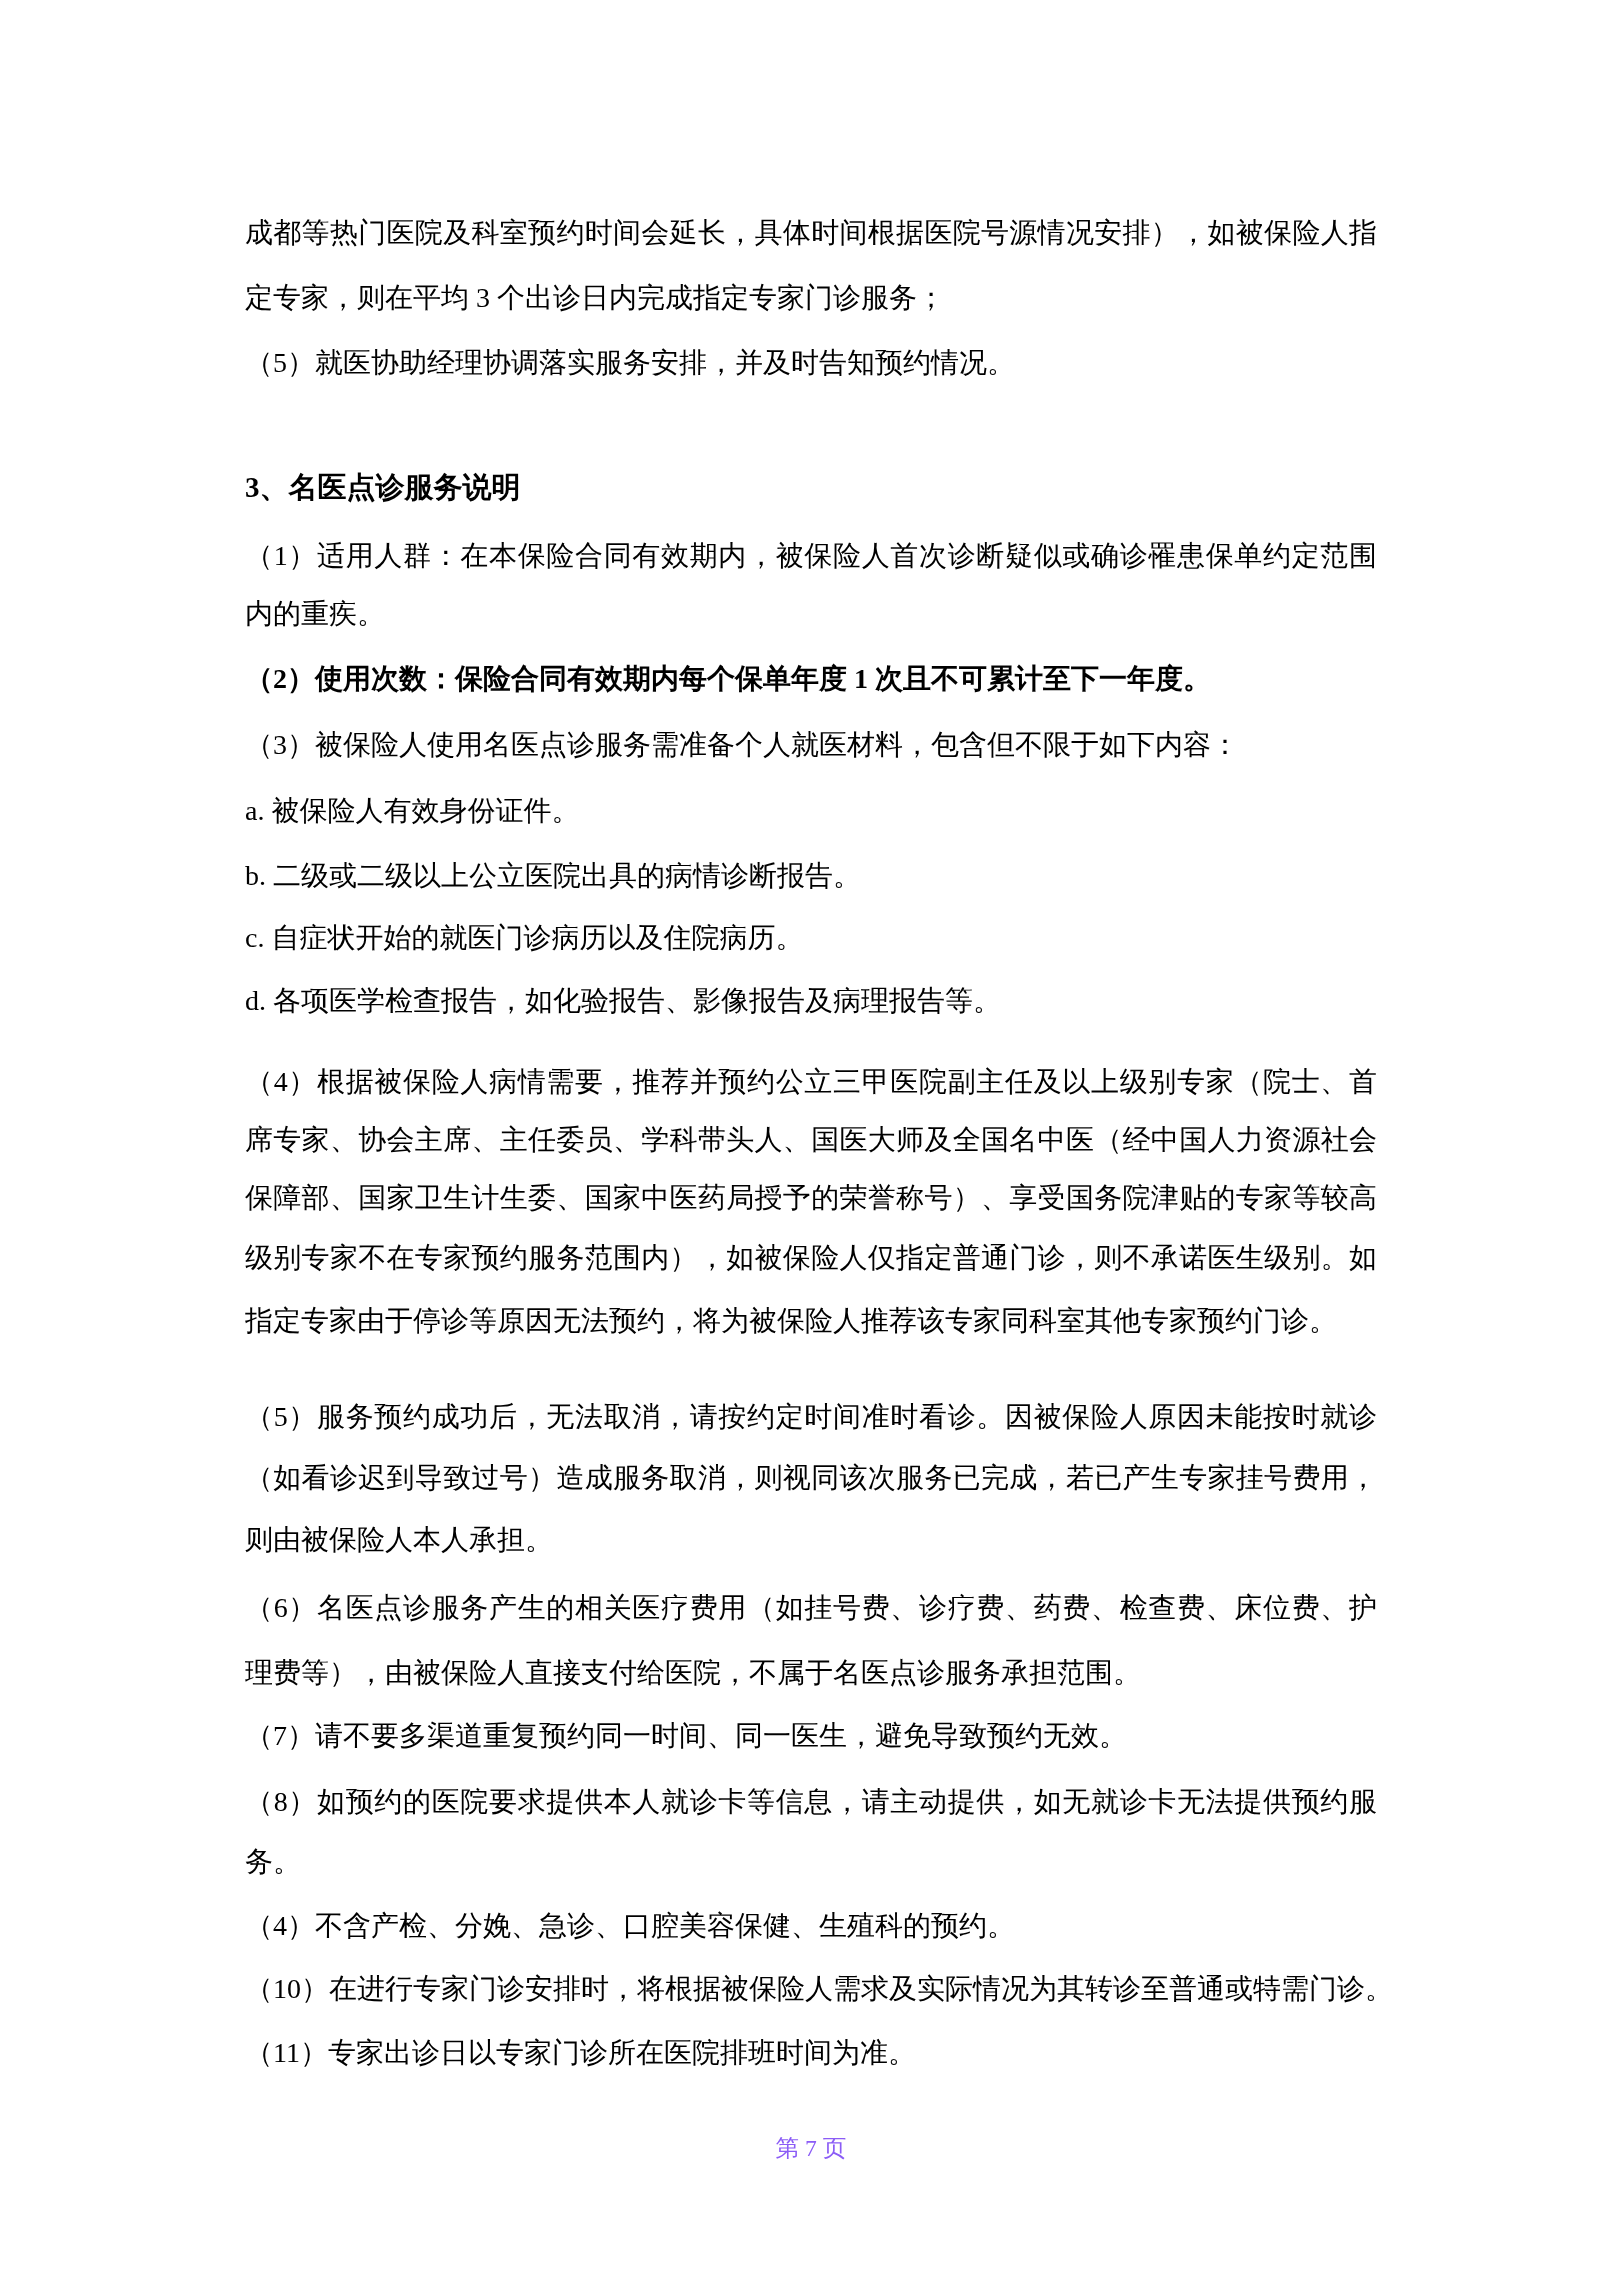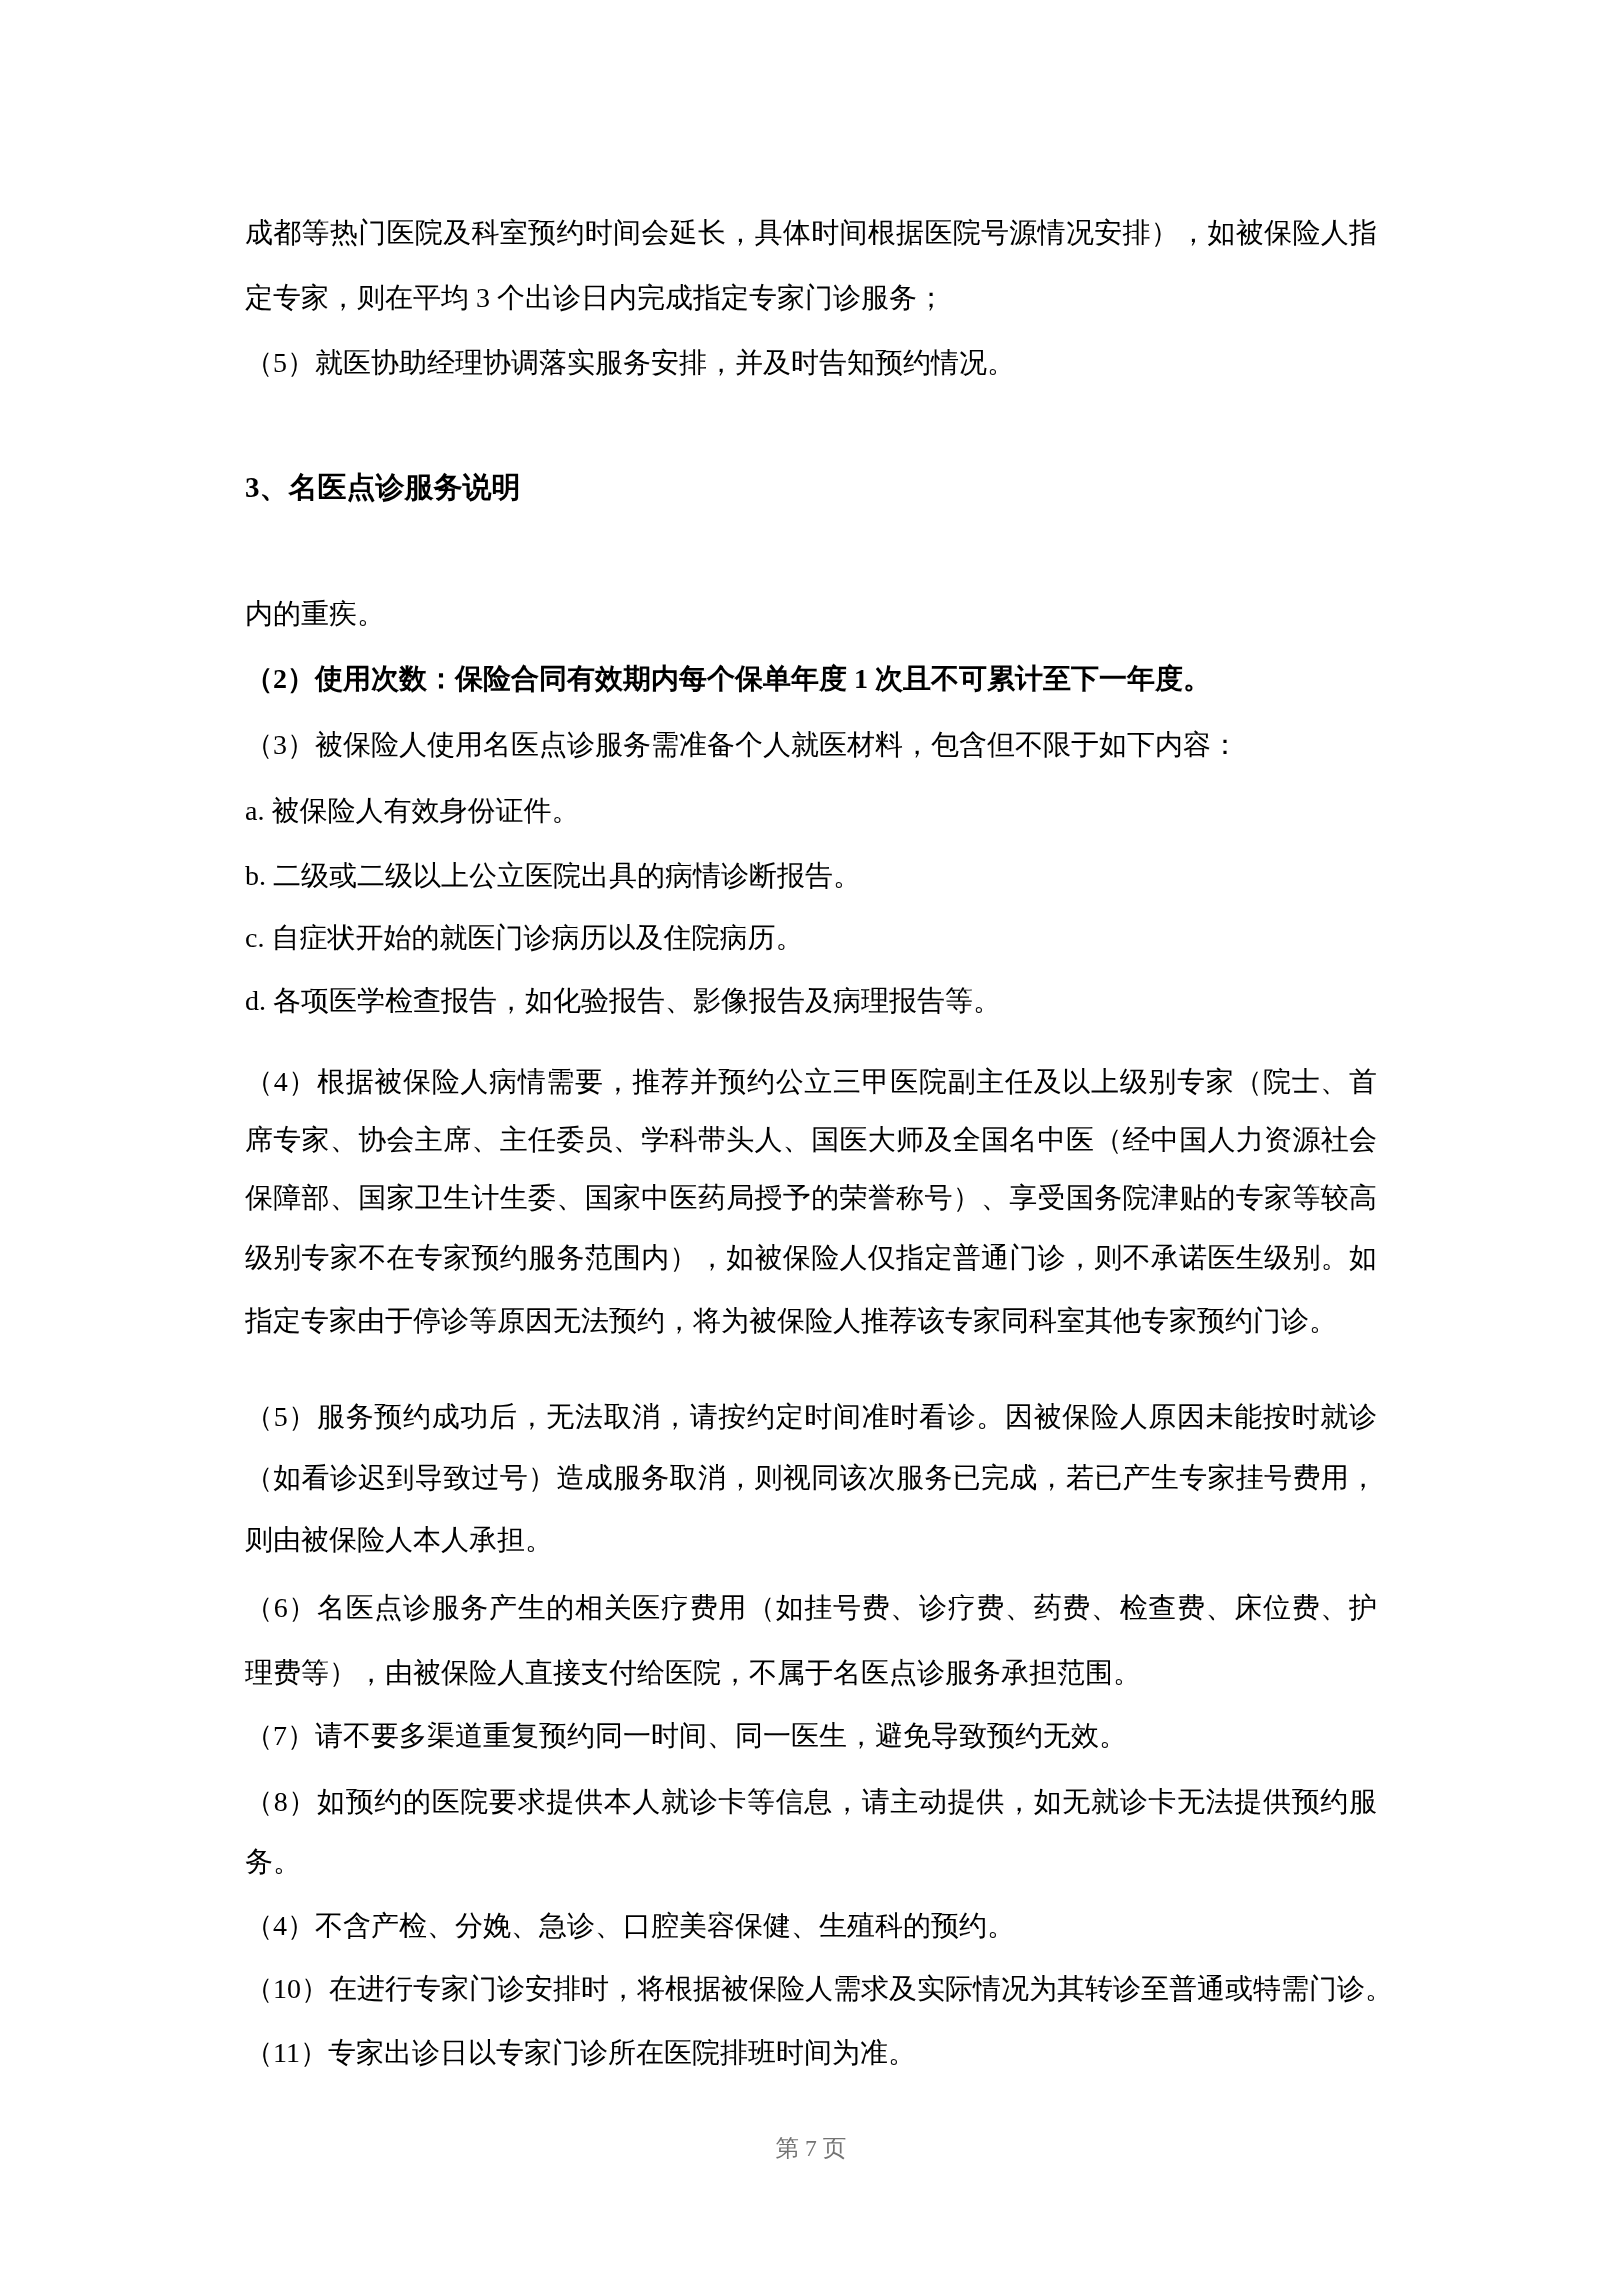--- a/index.html
+++ b/index.html
@@ -34,34 +34,35 @@
     word-break: break-all;
   }
   .b { font-weight: bold; }
   .heading { font-size: 29px; }
   .footer {
     position: absolute;
     left: 245px;
     width: 1132px;
     text-align: center;
     font-size: 23.6px;
-    color: #737373;
+    color: #8b5cf6;
   }
 </style>
 </head>
 <body>
 
 <div class="page">
 
   <div class="line fill" style="top:216px">成都等热门医院及科室预约时间会延长，具体时间根据医院号源情况安排），如被保险人指</div>
   <div class="line" style="top:281px">定专家，则在平均 3 个出诊日内完成指定专家门诊服务；</div>
   <div class="line" style="top:346px">（5）就医协助经理协调落实服务安排，并及时告知预约情况。</div>
 
   <div class="line b heading" style="top:470px">3、名医点诊服务说明</div>
 
+  <div class="line fill" style="top:539px">（1）适用人群：在本保险合同有效期内，被保险人首次诊断疑似或确诊罹患保单约定范围</div>
   <div class="line" style="top:597px">内的重疾。</div>
   <div class="line b" style="top:662px">（2）使用次数：保险合同有效期内每个保单年度 1 次且不可累计至下一年度。</div>
   <div class="line" style="top:728px">（3）被保险人使用名医点诊服务需准备个人就医材料，包含但不限于如下内容：</div>
 
   <div class="line" style="top:794px">a. 被保险人有效身份证件。</div>
   <div class="line" style="top:859px">b. 二级或二级以上公立医院出具的病情诊断报告。</div>
   <div class="line" style="top:921px">c. 自症状开始的就医门诊病历以及住院病历。</div>
   <div class="line" style="top:984px">d. 各项医学检查报告，如化验报告、影像报告及病理报告等。</div>
 
   <div class="line fill" style="top:1065px">（4）根据被保险人病情需要，推荐并预约公立三甲医院副主任及以上级别专家（院士、首</div>

